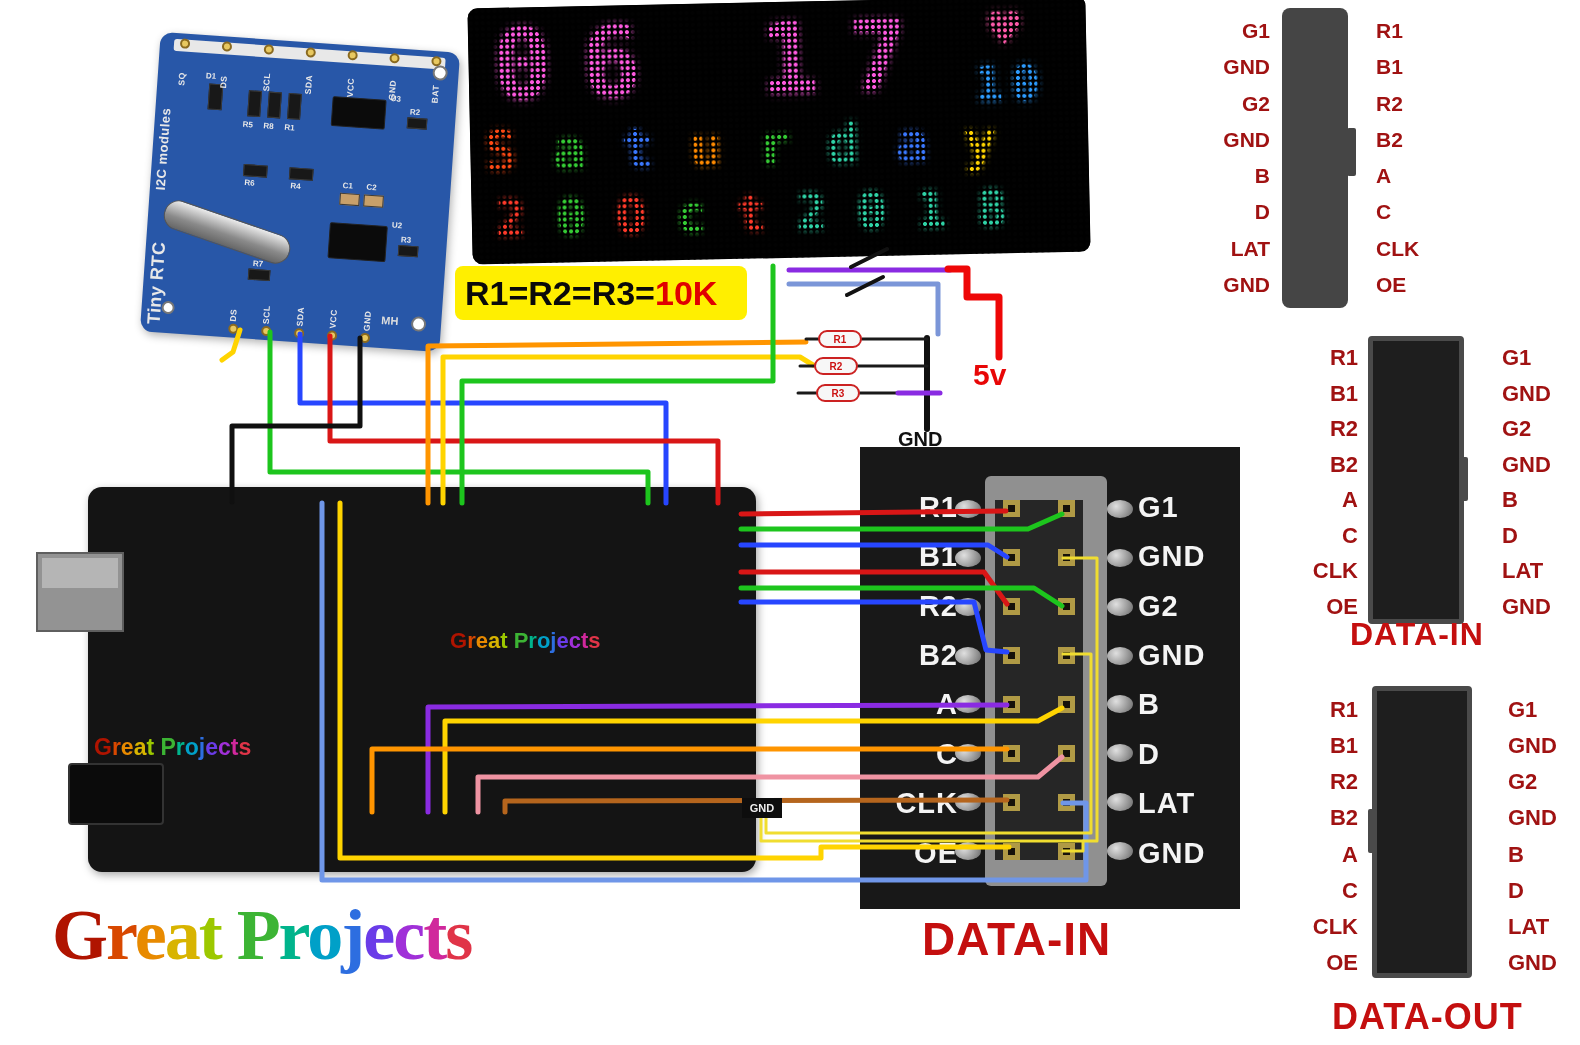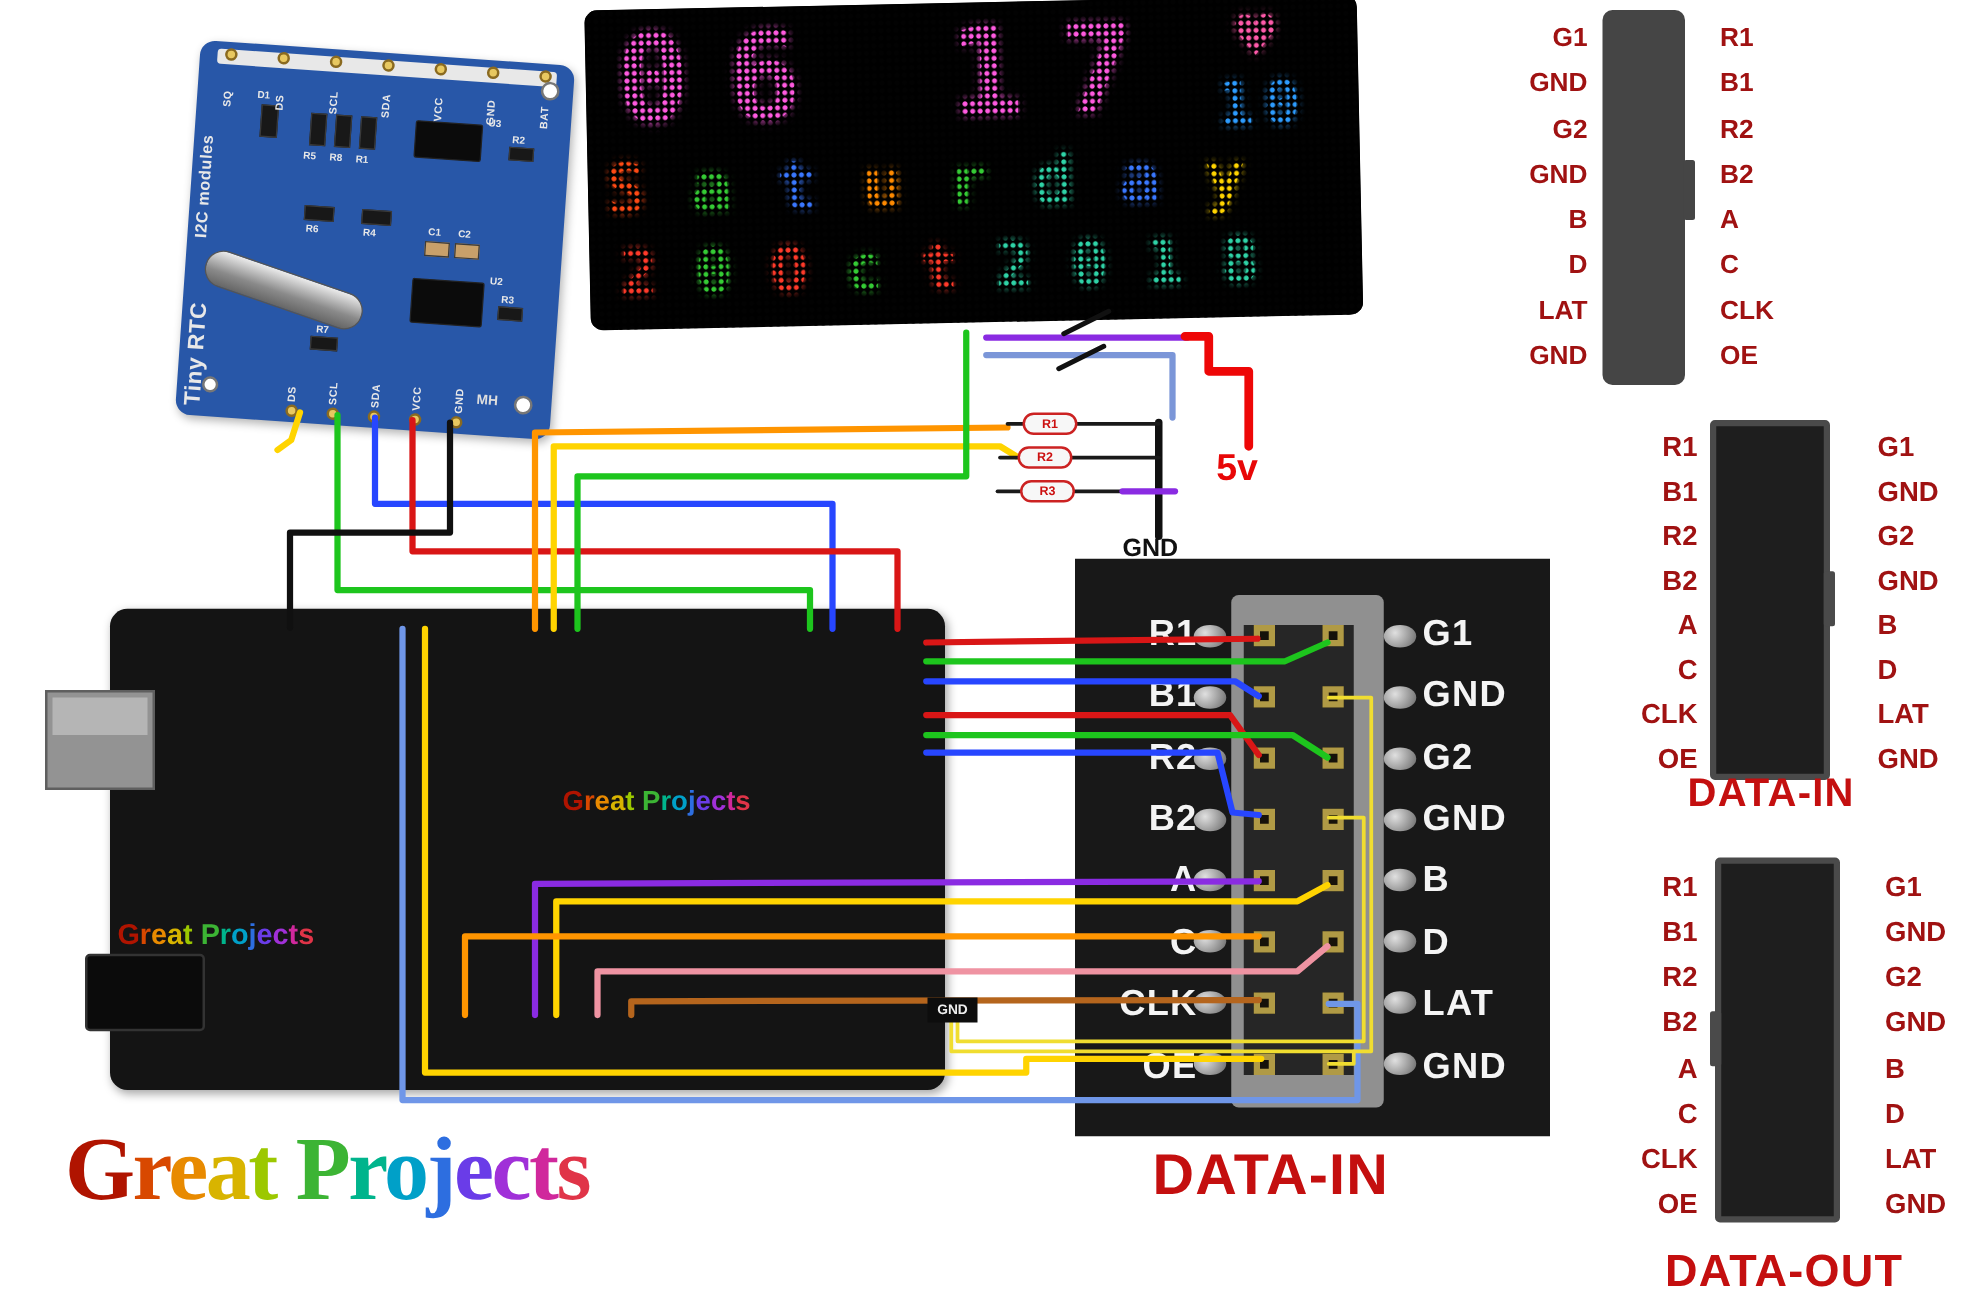--- a/index.html
+++ b/index.html
@@ -157,20 +157,24 @@
 
   <div class="disp">
     <div class="row" style="left: 24px; top: 0px; font-size: 98px; letter-spacing: 30px; color: rgb(255, 90, 224); text-shadow: rgb(255, 90, 224) 0px 0px 8px;">06 17</div>
     <div class="row" style="left: 520px; top: 0px; font-size: 54px; color: rgb(255, 90, 170); text-shadow: rgb(255, 90, 170) 0px 0px 8px;">♥</div>
     <div class="row" style="left: 505px; top: 58px; font-size: 48px; letter-spacing: 8px; color: rgb(45, 156, 255); text-shadow: rgb(45, 156, 255) 0px 0px 8px;">10</div>
     <div class="row" style="left:14px;top:112px;font-size:54px;letter-spacing:36px;"><span style="color: rgb(255, 74, 20); text-shadow: rgb(255, 74, 20) 0px 0px 7px;">S</span><span style="color: rgb(53, 204, 53); text-shadow: rgb(53, 204, 53) 0px 0px 7px;">a</span><span style="color: rgb(58, 120, 255); text-shadow: rgb(58, 120, 255) 0px 0px 7px;">t</span><span style="color: rgb(255, 138, 0); text-shadow: rgb(255, 138, 0) 0px 0px 7px;">u</span><span style="color: rgb(53, 204, 53); text-shadow: rgb(53, 204, 53) 0px 0px 7px;">r</span><span style="color: rgb(47, 211, 167); text-shadow: rgb(47, 211, 167) 0px 0px 7px;">d</span><span style="color: rgb(58, 120, 255); text-shadow: rgb(58, 120, 255) 0px 0px 7px;">a</span><span style="color: rgb(255, 212, 0); text-shadow: rgb(255, 212, 0) 0px 0px 7px;">y</span></div>
     <div class="row" style="left:24px;top:182px;font-size:50px;letter-spacing:30px;"><span style="color: rgb(255, 58, 42); text-shadow: rgb(255, 58, 42) 0px 0px 7px;">2</span><span style="color: rgb(53, 204, 53); text-shadow: rgb(53, 204, 53) 0px 0px 7px;">0</span><span style="color: rgb(255, 58, 42); text-shadow: rgb(255, 58, 42) 0px 0px 7px;">O</span><span style="color: rgb(53, 204, 53); text-shadow: rgb(53, 204, 53) 0px 0px 7px;">c</span><span style="color: rgb(255, 58, 42); text-shadow: rgb(255, 58, 42) 0px 0px 7px;">t</span><span style="color: rgb(47, 211, 167); text-shadow: rgb(47, 211, 167) 0px 0px 7px;">2</span><span style="color: rgb(47, 211, 167); text-shadow: rgb(47, 211, 167) 0px 0px 7px;">0</span><span style="color: rgb(47, 211, 167); text-shadow: rgb(47, 211, 167) 0px 0px 7px;">1</span><span style="color: rgb(47, 211, 167); text-shadow: rgb(47, 211, 167) 0px 0px 7px;">8</span></div>
     <div class="dotgrid"></div>
   </div>
 
+  <div class="note">
+    <span>R1=R2=R3=</span>
+      <span class="val">10K</span>
+  </div>
 
   <div class="res" style="left:818px;top:330px;">R1</div>
   <div class="res" style="left:814px;top:357px;">R2</div>
   <div class="res" style="left:816px;top:384px;">R3</div>
 
   <div class="abs" style="left:973px;top:358px;font-size:30px;font-weight:bold;color:#e80707;z-index:31;">5v</div>
   <div class="abs" style="left:898px;top:428px;font-size:20px;font-weight:bold;color:#111;z-index:31;">GND</div>
 
   <div class="tconn">
     <div class="tab"></div>

